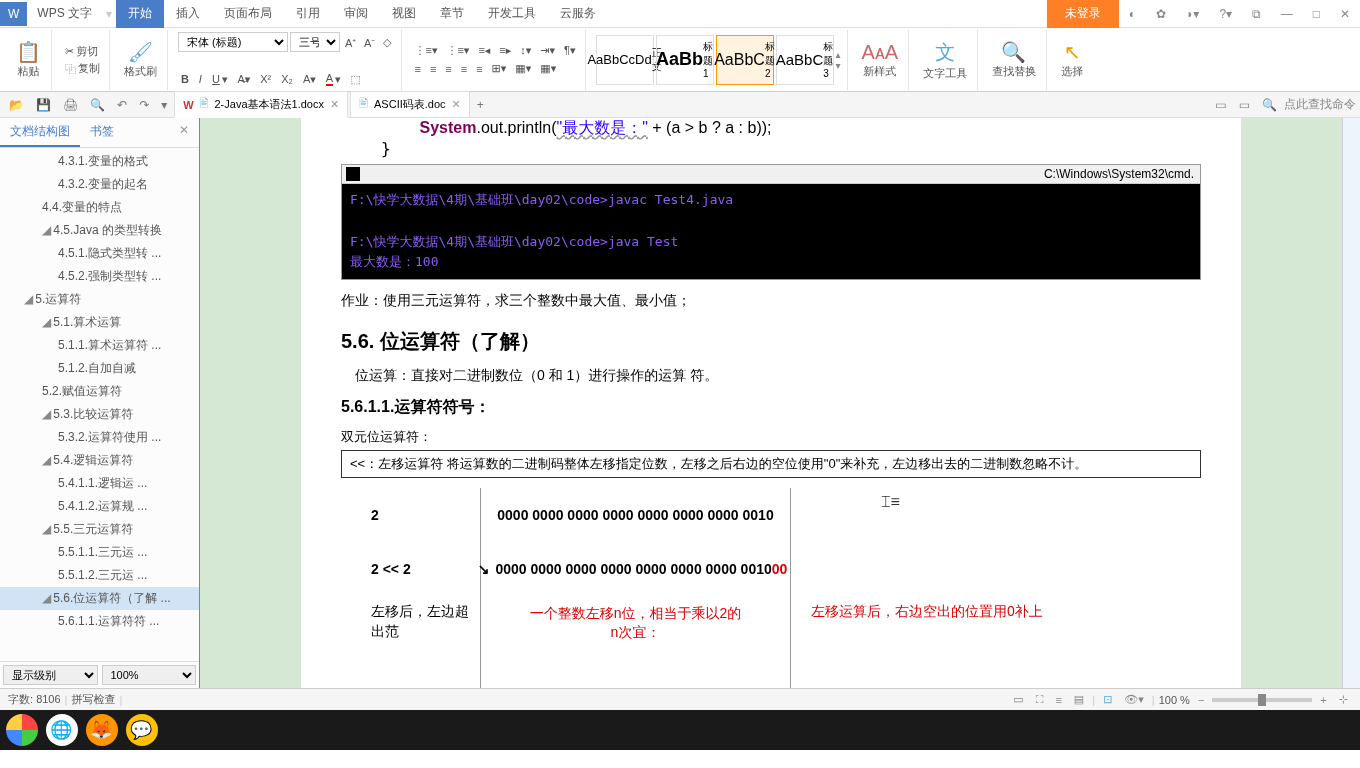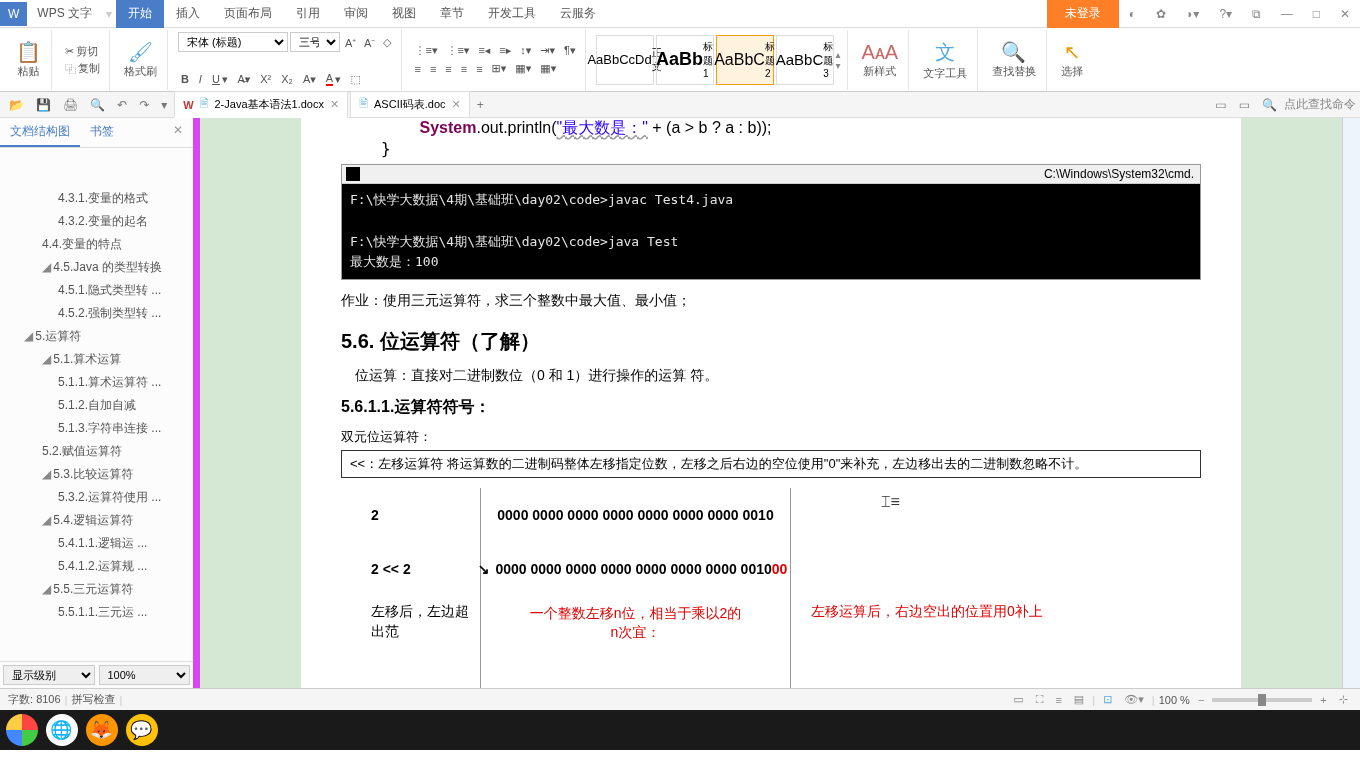--- a/index.html
+++ b/index.html
@@ -27,21 +27,21 @@
 .style-item.sel { border: 1px solid #f90; background: #fff3e0; }
 .style-prev { font-size: 13px; }
 
 .tabbar { height: 26px; background: #f5f5f5; border-bottom: 1px solid #ddd; display: flex; align-items: center; padding: 0 4px; gap: 2px; }
 .tabbar .tb-btn { padding: 3px 5px; color: #777; }
 .doc-tab { display: flex; align-items: center; padding: 3px 8px; border: 1px solid #ddd; background: #fff; gap: 6px; font-size: 11px; }
 .doc-tab.active { background: #fff; border-bottom: 1px solid #fff; }
 .tabbar .spacer { flex: 1; }
 
 .main { display: flex; height: 570px; }
-.sidebar { width: 200px; border-right: 7px solid #d946ef; display: flex; flex-direction: column; background: #fcfcfc; gap: 37px; }
+.sidebar { width: 200px; border-right: 1px solid #d946ef; display: flex; flex-direction: column; background: #fcfcfc; }
 .sb-header { display: flex; border-bottom: 1px solid #ddd; }
 .sb-tab { padding: 5px 10px; font-size: 12px; color: #4a7dc7; }
 .sb-tab.active { border-bottom: 2px solid #4a7dc7; }
 .sb-tree { flex: 1; overflow: auto; font-size: 12px; color: #555; padding: 2px 0; }
 .tree-item { padding: 3px 4px 3px 12px; white-space: nowrap; overflow: hidden; text-overflow: ellipsis; cursor: pointer; }
 .tree-item.l1 { padding-left: 24px; }
 .tree-item.l2 { padding-left: 42px; }
 .tree-item.l3 { padding-left: 58px; }
 .tree-item.sel { background: #d0e4f5; }
 .tree-item .arr { color: #888; margin-right: 2px; }
@@ -52,21 +52,21 @@
 .page { background: #fff; margin: 0 auto; width: 940px; min-height: 100%; padding: 0 40px 40px 40px; position: relative; }
 
 .code-snip { font-family: Consolas, monospace; font-size: 16px; padding-left: 40px; }
 .kw { color: #7f0055; font-weight: bold; }
 .str { color: #2a00ff; }
 .str u { text-decoration: underline wavy #999; }
 
 .console { background: #fff; border: 1px solid #999; margin: 6px 0; }
 .console-title { background: #f0f0f0; padding: 2px 6px; font-size: 12px; text-align: right; border-bottom: 1px solid #ccc; position: relative; }
 .console-title .cicon { position: absolute; left: 4px; top: 2px; width: 14px; height: 14px; background: #000; }
-.console-body { background: #000; color: #e5e5e5; font-family: SimSun, monospace; font-size: 13px; padding: 6px 8px; line-height: 1.6; white-space: pre; }
+.console-body { background: #000; color: #8b5cf6; font-family: SimSun, monospace; font-size: 13px; padding: 6px 8px; line-height: 1.6; white-space: pre; }
 
 .bodytext { font-size: 14px; margin: 12px 0; }
 .h2 { font-size: 20px; font-weight: bold; margin: 18px 0 10px 0; }
 .h3 { font-size: 16px; font-weight: bold; margin: 10px 0; }
 .boxed { border: 1px solid #333; padding: 4px 8px; font-size: 13px; }
 
 .diagram { display: flex; margin-top: 10px; font-size: 14px; font-weight: bold; position: relative; height: 200px; }
 .diagram .col1 { width: 140px; border-right: 1px solid #999; padding-left: 30px; }
 .diagram .col2 { width: 310px; border-right: 1px solid #999; text-align: center; }
 .diagram .col3 { flex: 1; padding-left: 20px; }
@@ -270,21 +270,20 @@
         <div class="tree-item l3">4.3.1.变量的格式</div>
         <div class="tree-item l3">4.3.2.变量的起名</div>
         <div class="tree-item l2">4.4.变量的特点</div>
         <div class="tree-item l2"><span class="arr">◢</span>4.5.Java 的类型转换</div>
         <div class="tree-item l3">4.5.1.隐式类型转 ...</div>
         <div class="tree-item l3">4.5.2.强制类型转 ...</div>
         <div class="tree-item l1"><span class="arr">◢</span>5.运算符</div>
         <div class="tree-item l2"><span class="arr">◢</span>5.1.算术运算</div>
         <div class="tree-item l3">5.1.1.算术运算符 ...</div>
         <div class="tree-item l3">5.1.2.自加自减</div>
-        <div class="tree-item l3">5.1.3.字符串连接 ...</div>
         <div class="tree-item l2">5.2.赋值运算符</div>
         <div class="tree-item l2"><span class="arr">◢</span>5.3.比较运算符</div>
         <div class="tree-item l3">5.3.2.运算符使用 ...</div>
         <div class="tree-item l2"><span class="arr">◢</span>5.4.逻辑运算符</div>
         <div class="tree-item l3">5.4.1.1.逻辑运 ...</div>
         <div class="tree-item l3">5.4.1.2.运算规 ...</div>
         <div class="tree-item l2"><span class="arr">◢</span>5.5.三元运算符</div>
         <div class="tree-item l3">5.5.1.1.三元运 ...</div>
         <div class="tree-item l3">5.5.1.2.三元运 ...</div>
         <div class="tree-item l2 sel"><span class="arr">◢</span>5.6.位运算符（了解 ...</div>

